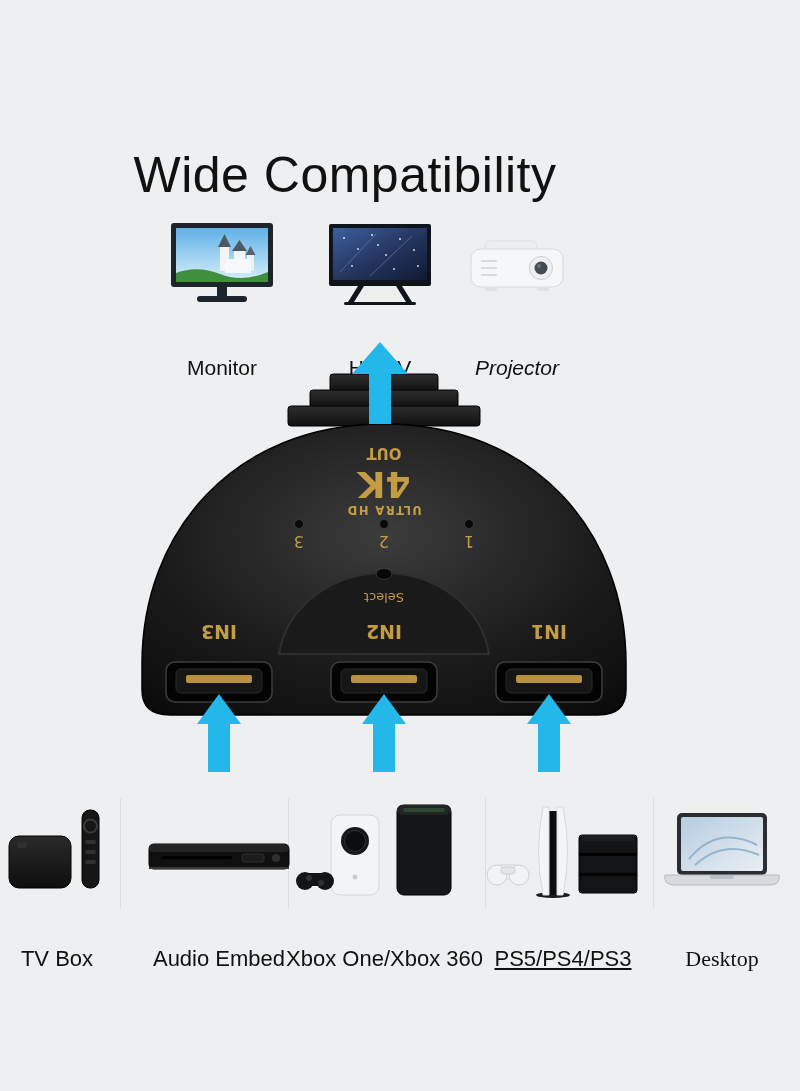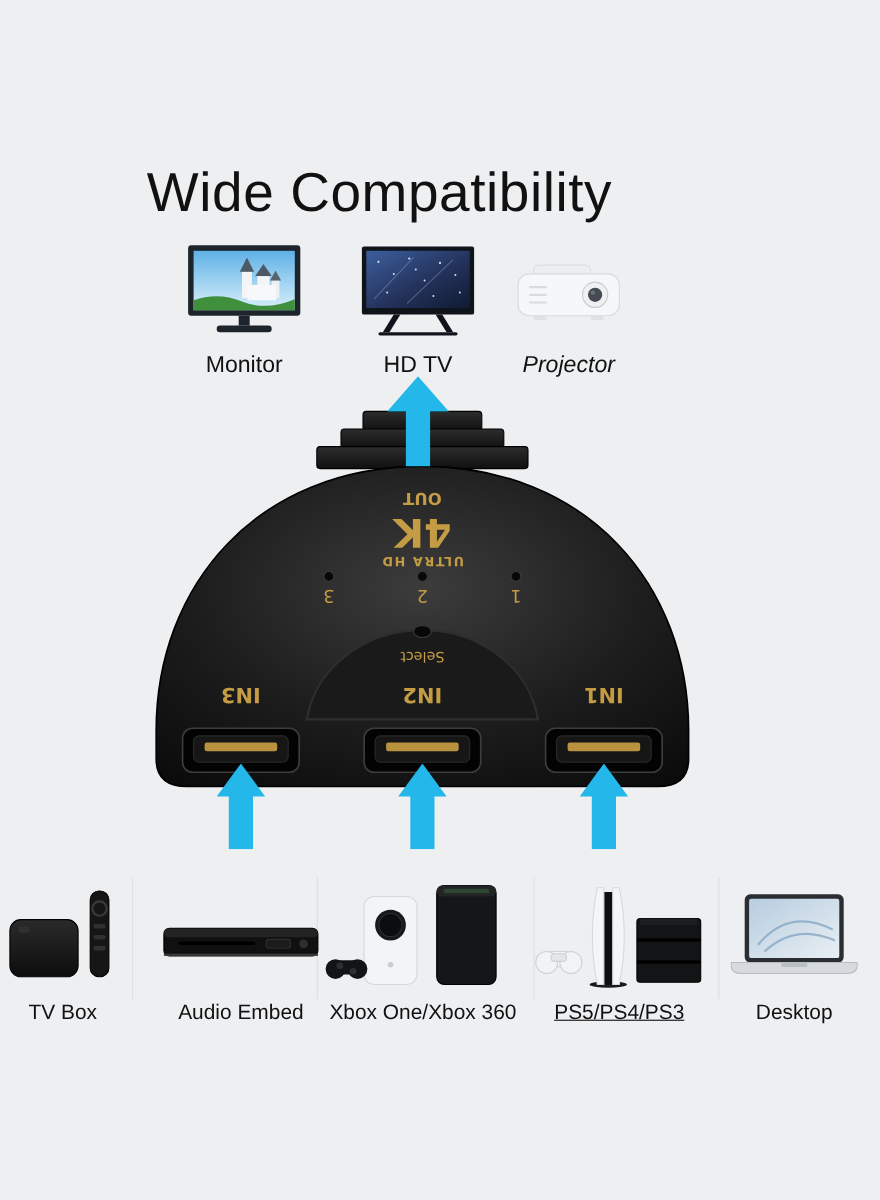--- a/index.html
+++ b/index.html
@@ -8,28 +8,28 @@
     position:relative;
     background:var(--background,#edeff1);
     font-family:"Liberation Sans",sans-serif;
     color:var(--text,#111);
     overflow:hidden;
   }
   .title {
     position:absolute; top:146px; left:0; width:690px;
     text-align:center; font-size:50px; font-weight:400; letter-spacing:.5px;
   }
-  .card { position:absolute; display:flex; flex-direction:column; align-items:center; }
+  .card { position:absolute; display:flex; flex-direction:column; align-items:center;gap:36px; }
   .card .icon-box { display:flex; align-items:center; justify-content:center; }
   .out-card { top:220px; }
   .out-card .icon-box { height:94px; }
   .out-card .label { font-size:21px; margin-top:6px; white-space:nowrap; }
   .in-card { top:800px; }
   .in-card .icon-box { height:102px; }
-  .in-card .label { font-size:19px; margin-top:8px; white-space:nowrap; }
+  .in-card .label { font-size:22px; margin-top:8px; white-space:nowrap; }
   .arrow-svg { position:absolute; z-index:5; }
   .switch-svg { position:absolute; left:134px; top:372px; z-index:2; }
   .arrow-shape { fill:var(--arrow,#23b7ea); }
   .gold-text { fill:var(--gold,#c7a24a); font-family:"DejaVu Sans",sans-serif; }
   .sep { position:absolute; top:798px; width:1px; height:110px; background:#dcdee1; }
   text { user-select:none; }
 </style>
 </head>
 <body>
 
@@ -277,21 +277,21 @@
         <rect x="10" y="64" width="26" height="14" rx="6" fill="#f2f3f4" stroke="#cfd3d6"></rect>
         <circle cx="12" cy="74" r="10" fill="#f2f3f4" stroke="#cfd3d6"></circle>
         <circle cx="34" cy="74" r="10" fill="#f2f3f4" stroke="#cfd3d6"></circle>
         <rect x="16" y="66" width="14" height="7" rx="3" fill="#e3e6e8" stroke="#cdd1d4"></rect>
       </g>
     </svg>
   </div>
   <div class="label">PS5/PS4/PS3</div>
 </div>
 
-<div class="card in-card" style="left:657px;width:130px;">
+<div class="card in-card" style="left:657px;width:130px;font-family:Liberation Serif, serif;">
   <div class="icon-box">
     <svg width="126" height="92" viewBox="0 0 126 92">
       <defs>
         <linearGradient id="lapGrad" x1="0" y1="0" x2="1" y2="1">
           <stop offset="0%" stop-color="#b7cddf"></stop>
             <stop offset="100%" stop-color="#e9eff4"></stop>
         </linearGradient>
       </defs>
       <rect x="18" y="8" width="90" height="62" rx="5" fill="#2a2d31"></rect>
       <rect x="22" y="12" width="82" height="54" rx="2" fill="url(#lapGrad)"></rect>

